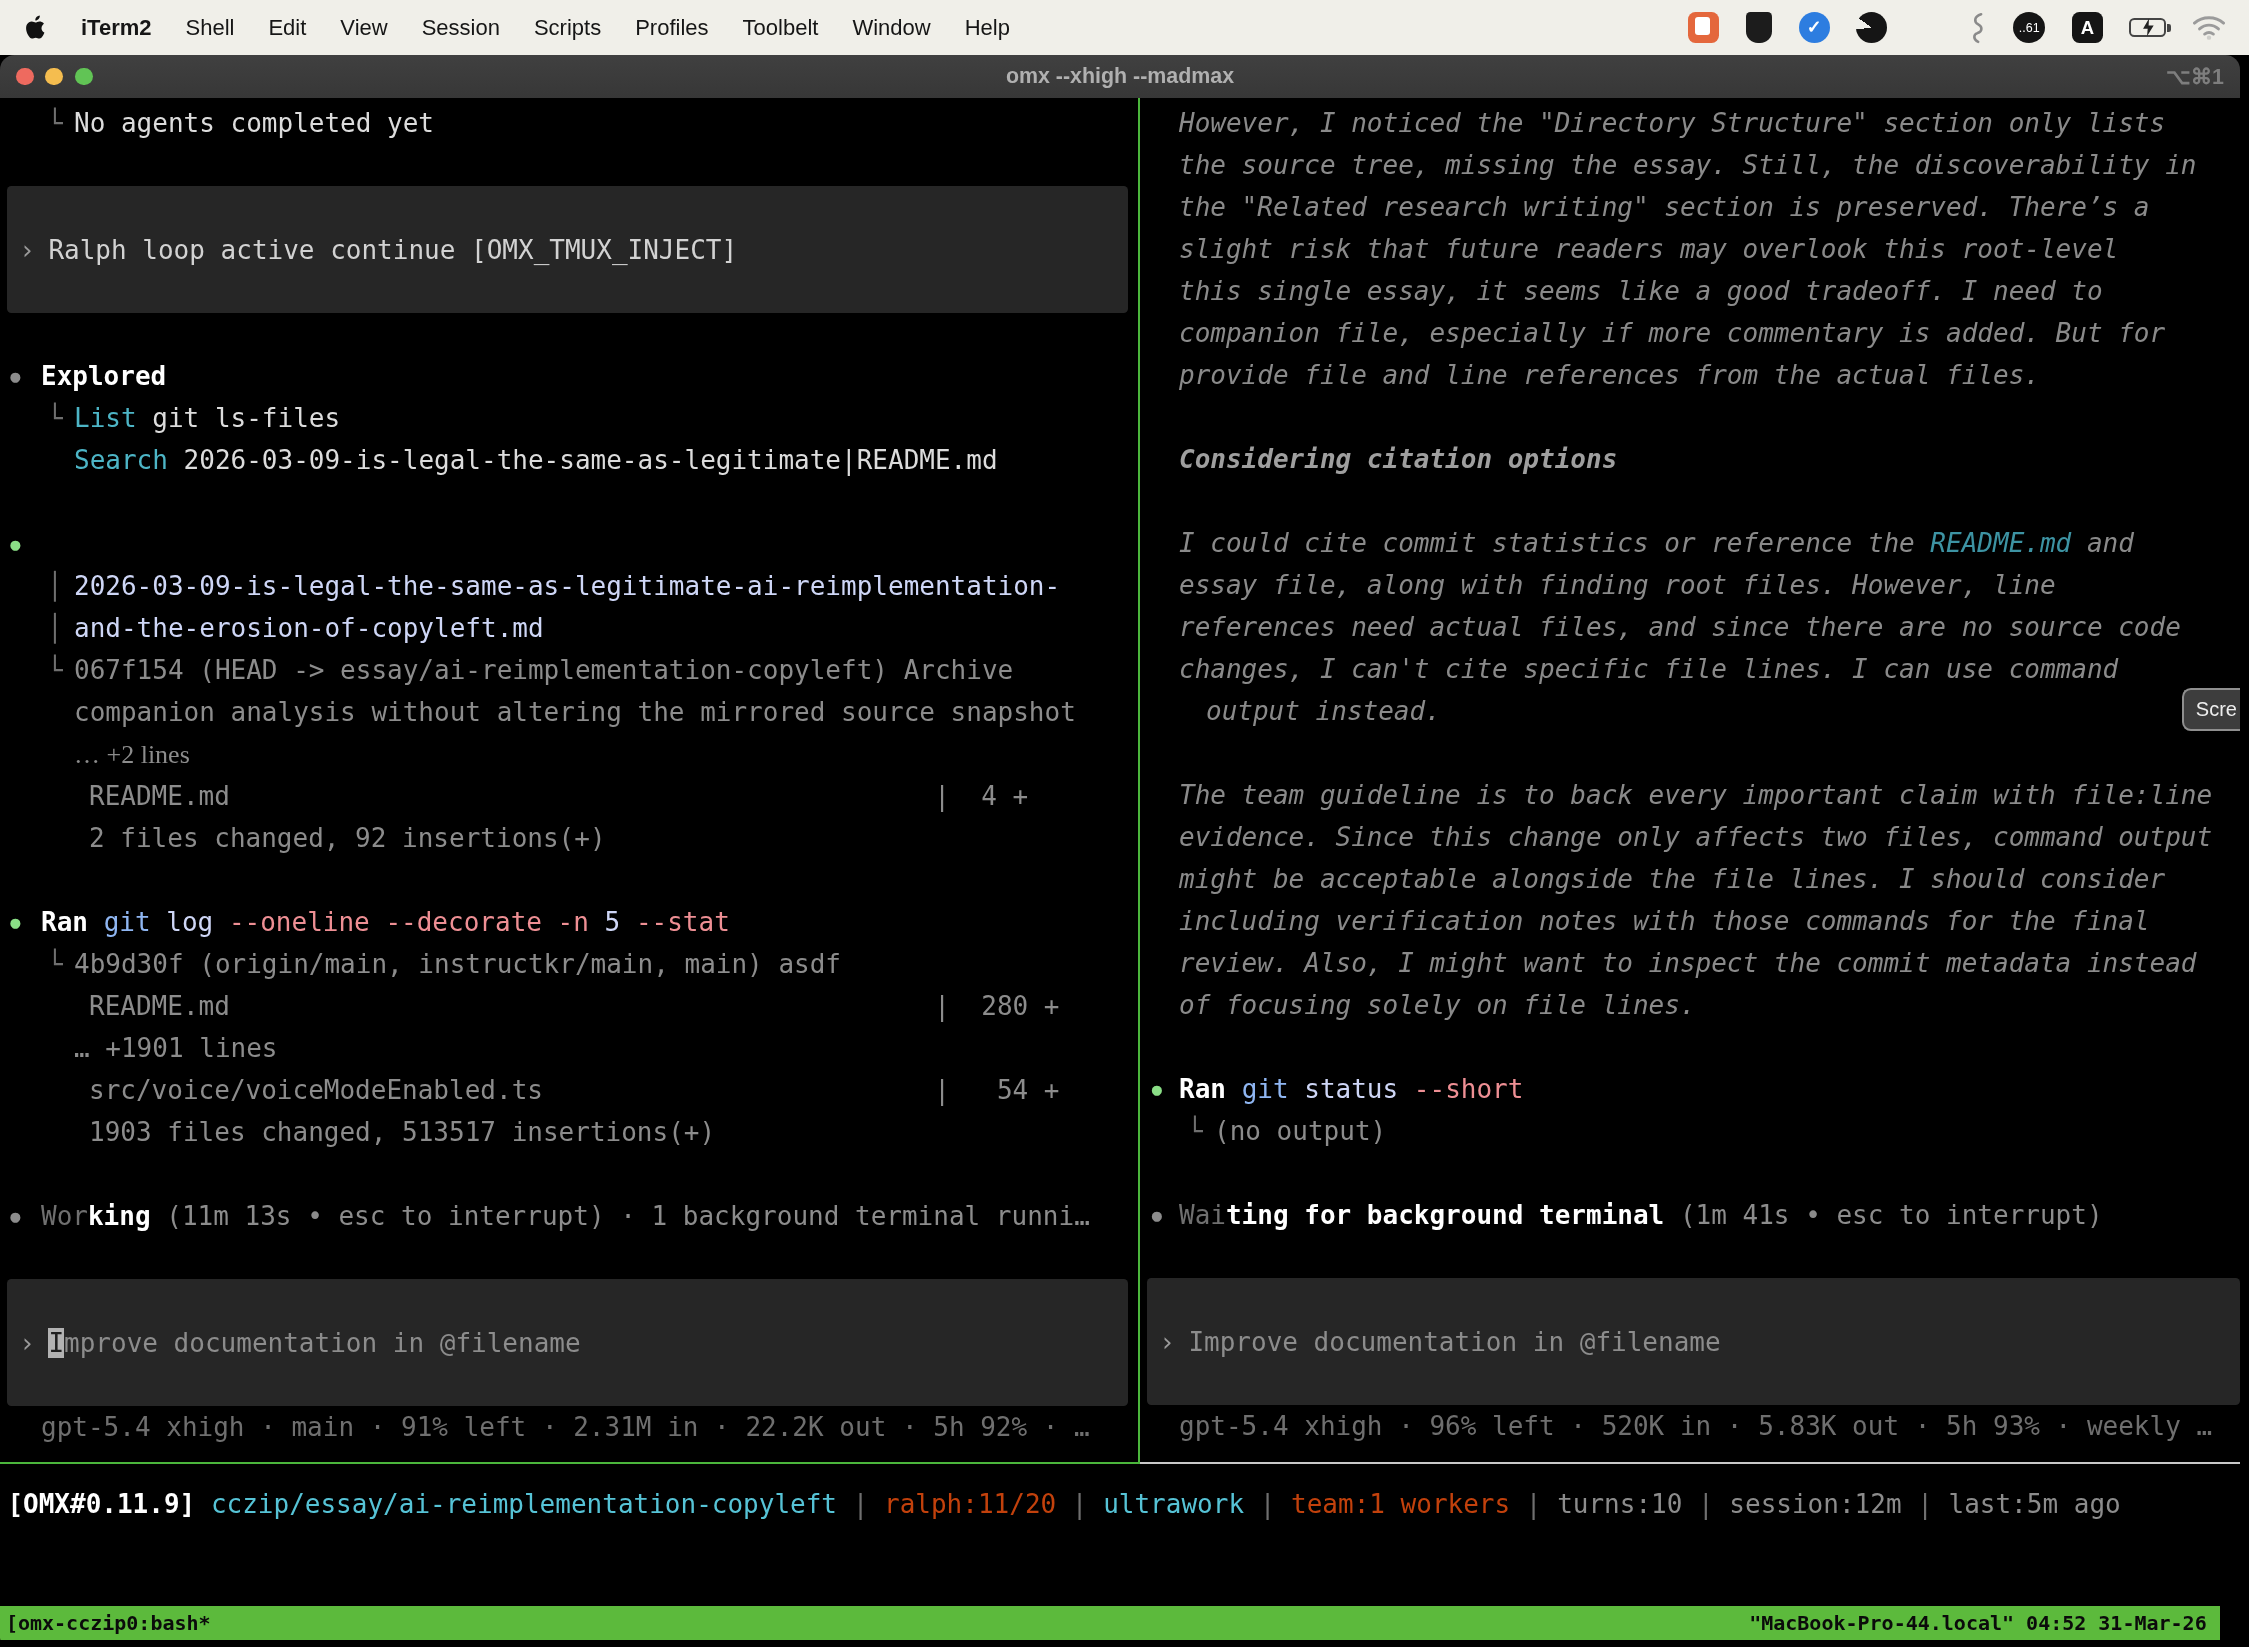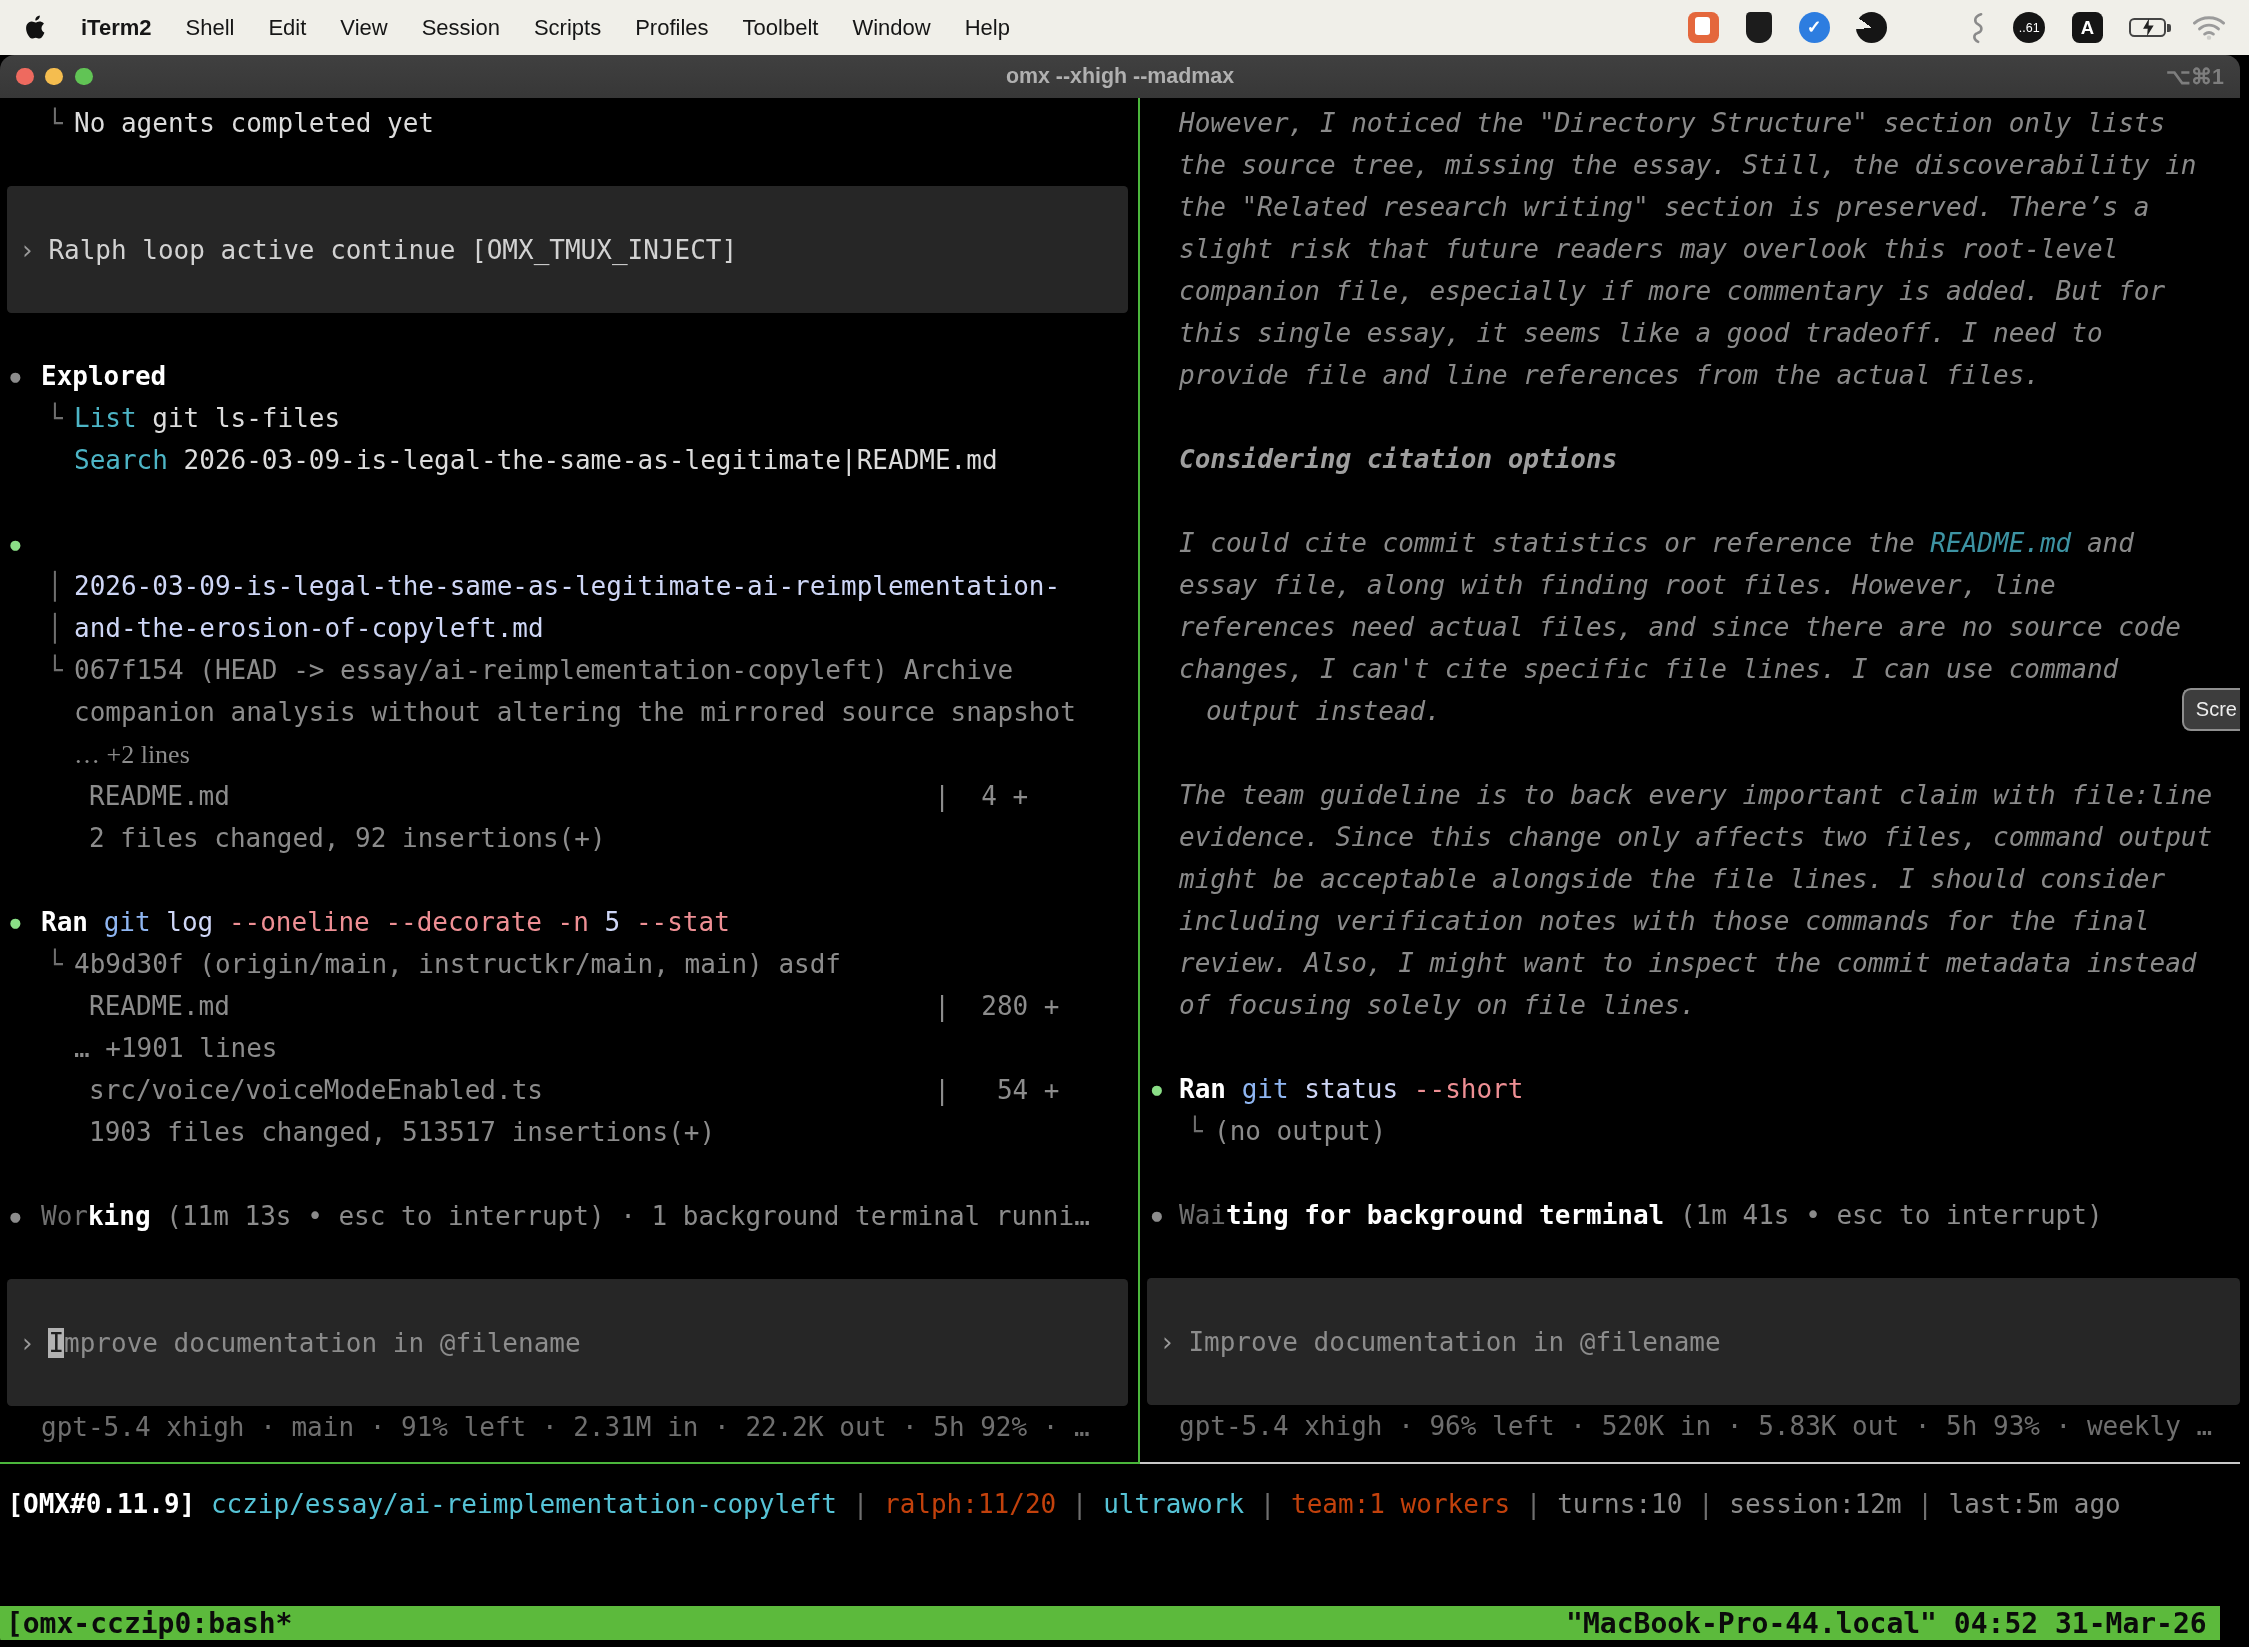--- a/index.html
+++ b/index.html
@@ -101,21 +101,21 @@
   .it  { color:#8a8a8a; font-style:italic; }
   .itb { color:#9f9f9f; font-style:italic; font-weight:700; }
   .itcyan { color:#3d93a3; font-style:italic; }
   .fgreen { color:#c2410c; }
   .fcyan { color:#56c3d6; }
 
   
   #omx-line { position:absolute; left:7.4px; top:1428px; height:42px; line-height:42px;
     white-space:pre; font-size:26px; }
   #tmux-bar { position:absolute; left:0; top:1551px; width:2220px; height:34px; background:#5cba3c;
-    color:#0b0b0b; font-size:28px; display:flex; align-items:center; justify-content:space-between;
+    color:#0b0b0b; font-size:20px; display:flex; align-items:center; justify-content:space-between;
     padding:0 13.3px 0 5.9px; font-weight:600; white-space:pre; }
 
   
   #edge-tooltip { position:absolute; right:0; top:633px; height:43px; min-width:58px;
     background:#3d3d3d; border:2.2px solid #8f8f8f; border-right:none; border-radius:8.9px 0 0 8.9px;
     color:#eee; font-family:"Liberation Sans", sans-serif; font-size:20px;
     display:flex; align-items:center; padding-left:11.8px; }
 </style>
 </head>
 <body>
@@ -231,22 +231,22 @@
           <span class="itext"><span class="cur">I</span><span class="grey">mprove documentation in @filename</span></span>
         </div>
         <div class="tline"><span class="seg-wrap" style="padding-left: 41px;"><span class="dim">gpt-5.4 xhigh · main · 91% left · 2.31M in · 22.2K out · 5h 92% · …</span></span></div>
       </div>
     <div id="divider-v"></div>
     <div id="right-pane" class="pane">
         <div class="tline"><span class="seg-wrap" style="padding-left: 39px;"><span class="it">However, I noticed the "Directory Structure" section only lists</span></span></div>
         <div class="tline"><span class="seg-wrap" style="padding-left: 39px;"><span class="it">the source tree, missing the essay. Still, the discoverability in</span></span></div>
         <div class="tline"><span class="seg-wrap" style="padding-left: 39px;"><span class="it">the "Related research writing" section is preserved. There’s a</span></span></div>
         <div class="tline"><span class="seg-wrap" style="padding-left: 39px;"><span class="it">slight risk that future readers may overlook this root-level</span></span></div>
+        <div class="tline"><span class="seg-wrap" style="padding-left: 39px;"><span class="it">this single essay, it seems like a good tradeoff. I need to</span></span></div>
         <div class="tline"><span class="seg-wrap" style="padding-left: 39px;"><span class="it">companion file, especially if more commentary is added. But for</span></span></div>
-        <div class="tline"><span class="seg-wrap" style="padding-left: 39px;"><span class="it">this single essay, it seems like a good tradeoff. I need to</span></span></div>
         <div class="tline"><span class="seg-wrap" style="padding-left: 39px;"><span class="it">provide file and line references from the actual files.</span></span></div>
         <div class="tline"><span class="seg-wrap" style="padding-left: 0px;"></span></div>
         <div class="tline"><span class="seg-wrap" style="padding-left: 39px;"><span class="itb">Considering citation options</span></span></div>
         <div class="tline"><span class="seg-wrap" style="padding-left: 0px;"></span></div>
         <div class="tline"><span class="seg-wrap" style="padding-left: 39px;"><span class="it">I could cite commit statistics or reference the </span><span class="itcyan">README.md</span><span class="it"> and</span></span></div>
         <div class="tline"><span class="seg-wrap" style="padding-left: 39px;"><span class="it">essay file, along with finding root files. However, line</span></span></div>
         <div class="tline"><span class="seg-wrap" style="padding-left: 39px;"><span class="it">references need actual files, and since there are no source code</span></span></div>
         <div class="tline"><span class="seg-wrap" style="padding-left: 39px;"><span class="it">changes, I can't cite specific file lines. I can use command</span></span></div>
         <div class="tline"><span class="seg-wrap" style="padding-left: 36px; margin-left: 30px;"><span class="it">output instead.</span></span></div>
         <div class="tline"><span class="seg-wrap" style="padding-left: 0px;"></span></div>

